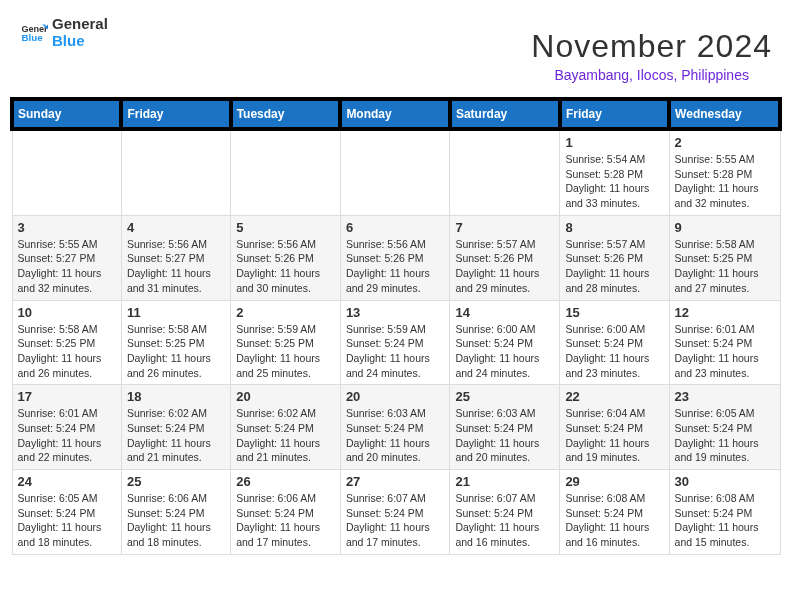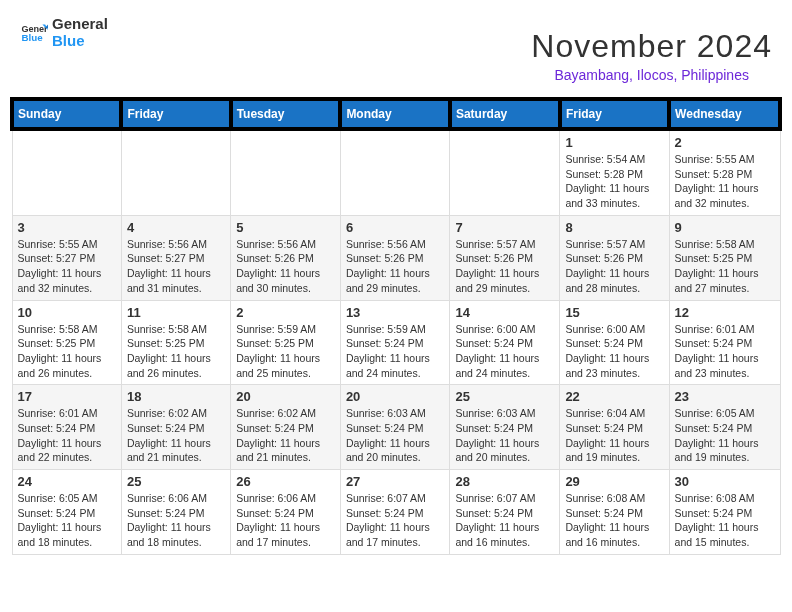--- a/index.html
+++ b/index.html
@@ -236,21 +236,21 @@
         </td>
         <td>
           <div class="day-num">26</div>
           <div class="day-info">Sunrise: 6:06 AM<br>Sunset: 5:24 PM<br>Daylight: 11 hours and 17 minutes.</div>
         </td>
         <td>
           <div class="day-num">27</div>
           <div class="day-info">Sunrise: 6:07 AM<br>Sunset: 5:24 PM<br>Daylight: 11 hours and 17 minutes.</div>
         </td>
         <td>
-          <div class="day-num">28</div>
+          <div class="day-num">21</div>
           <div class="day-info">Sunrise: 6:07 AM<br>Sunset: 5:24 PM<br>Daylight: 11 hours and 16 minutes.</div>
         </td>
         <td>
           <div class="day-num">29</div>
           <div class="day-info">Sunrise: 6:08 AM<br>Sunset: 5:24 PM<br>Daylight: 11 hours and 16 minutes.</div>
         </td>
         <td>
           <div class="day-num">30</div>
           <div class="day-info">Sunrise: 6:08 AM<br>Sunset: 5:24 PM<br>Daylight: 11 hours and 15 minutes.</div>
         </td>

